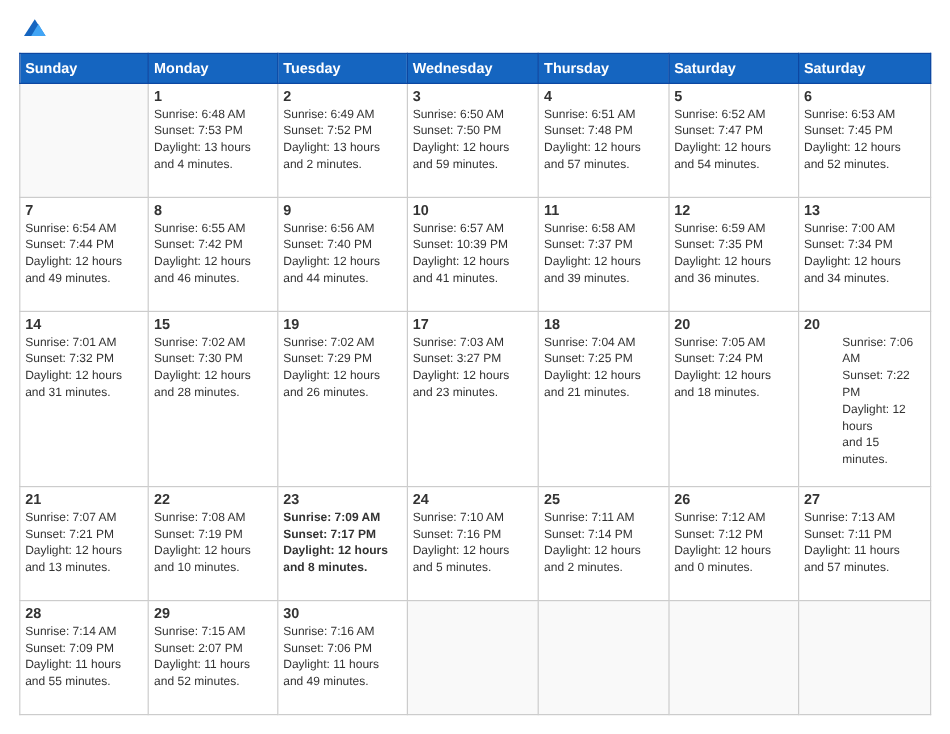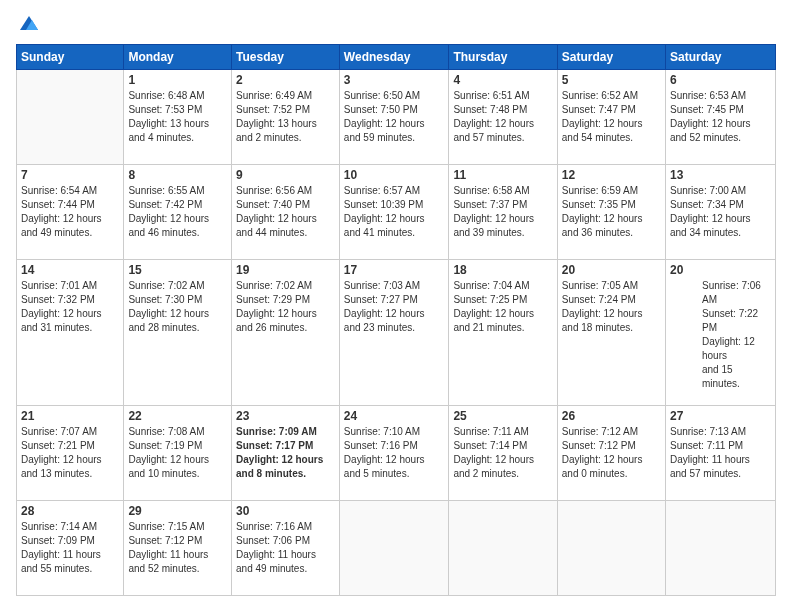--- a/index.html
+++ b/index.html
@@ -232,21 +232,21 @@
           <td>
             <div class="day-num">19</div>
             <div class="day-info" style="white-space: pre-line;">Sunrise: 7:02 AM
 Sunset: 7:29 PM
 Daylight: 12 hours
 and 26 minutes.</div>
           </td>
           <td>
             <div class="day-num">17</div>
             <div class="day-info" style="white-space: pre-line;">Sunrise: 7:03 AM
-Sunset: 7:27 PM
+Sunset: 3:27 PM
 Daylight: 12 hours
 and 23 minutes.</div>
           </td>
           <td>
             <div class="day-num">18</div>
             <div class="day-info" style="white-space: pre-line;">Sunrise: 7:04 AM
 Sunset: 7:25 PM
 Daylight: 12 hours
 and 21 minutes.</div>
           </td>
@@ -320,21 +320,21 @@
           <td>
             <div class="day-num">28</div>
             <div class="day-info" style="white-space: pre-line;">Sunrise: 7:14 AM
 Sunset: 7:09 PM
 Daylight: 11 hours
 and 55 minutes.</div>
           </td>
           <td>
             <div class="day-num">29</div>
             <div class="day-info" style="white-space: pre-line;">Sunrise: 7:15 AM
-Sunset: 7:12 PM
+Sunset: 2:07 PM
 Daylight: 11 hours
 and 52 minutes.</div>
           </td>
           <td>
             <div class="day-num">30</div>
             <div class="day-info" style="white-space: pre-line;">Sunrise: 7:16 AM
 Sunset: 7:06 PM
 Daylight: 11 hours
 and 49 minutes.</div>
           </td>

